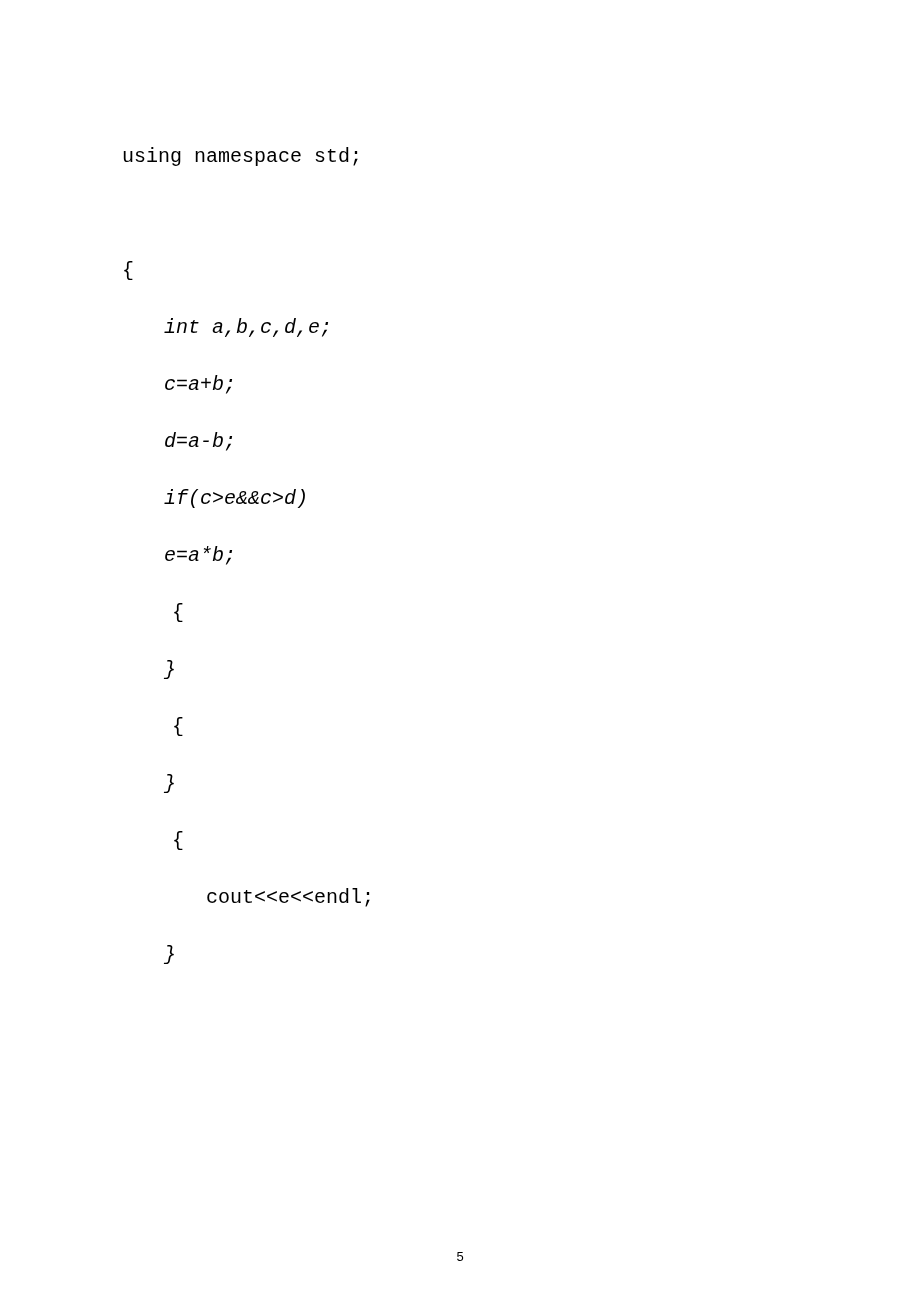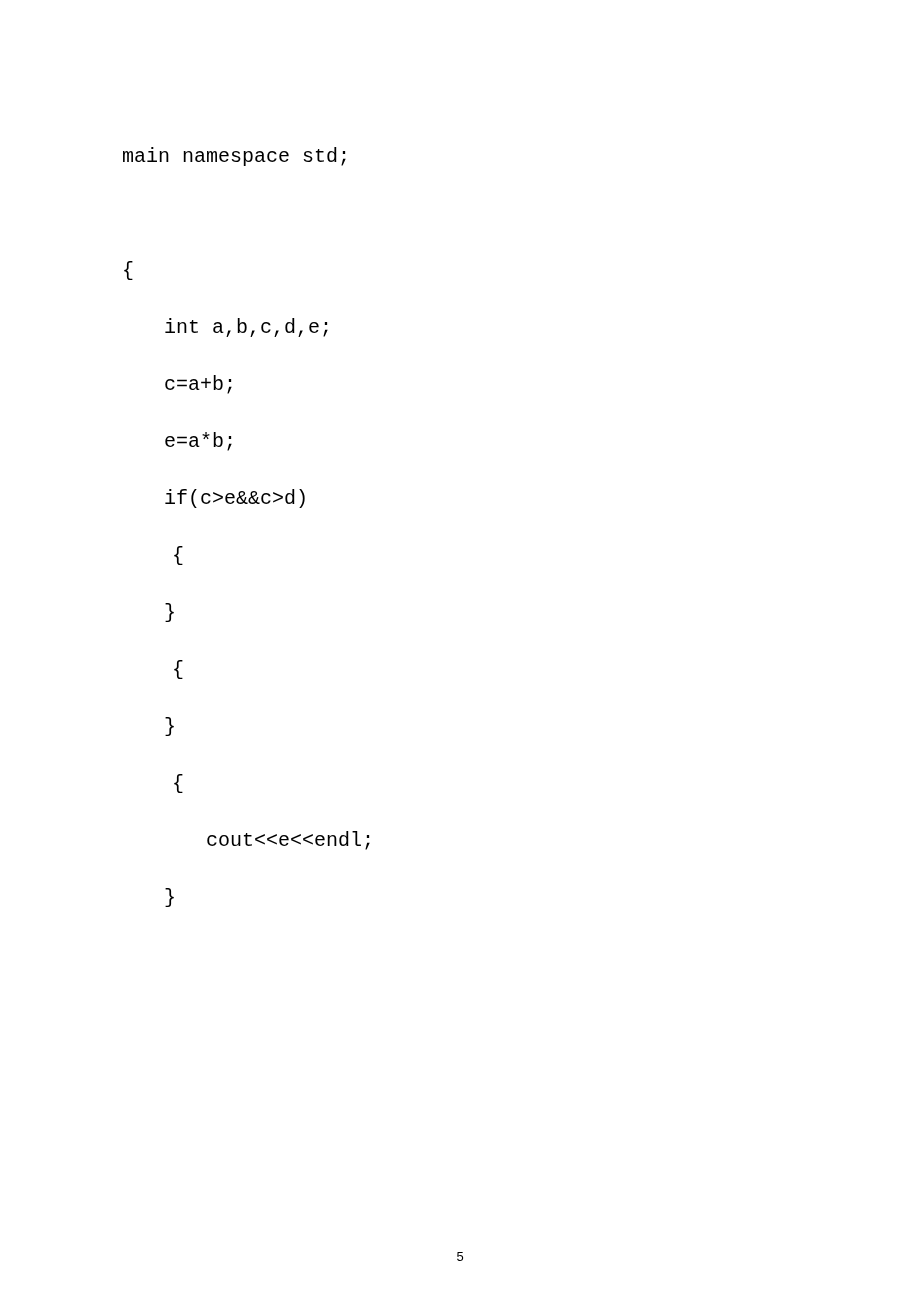--- a/index.html
+++ b/index.html
@@ -24,20 +24,21 @@
     .line {
       height: 57px;
       line-height: 57px;
       white-space: pre;
     }
     .blank {
       height: 57px;
     }
     .indent1 {
       padding-left: 42px;
+      font-style: italic;
     }
     .indent1b {
       padding-left: 50px;
     }
     .indent2 {
       padding-left: 84px;
     }
     .page-number {
       position: absolute;
       bottom: 38px;
@@ -46,27 +47,28 @@
       text-align: center;
       font-family: Arial, sans-serif;
       font-size: 13px;
       color: #000000;
     }
   </style>
 </head>
 <body>
 
 <div class="content">
-  <div class="line">main namespace std;</div>
+  <div class="line">using namespace std;</div>
   <div class="blank"></div>
   <div class="line">{</div>
   <div class="line indent1">int a,b,c,d,e;</div>
   <div class="line indent1">c=a+b;</div>
+  <div class="line indent1">d=a-b;</div>
+  <div class="line indent1">if(c&gt;e&amp;&amp;c&gt;d)</div>
   <div class="line indent1">e=a*b;</div>
-  <div class="line indent1">if(c&gt;e&amp;&amp;c&gt;d)</div>
   <div class="line indent1b">{</div>
   <div class="line indent1">}</div>
   <div class="line indent1b">{</div>
   <div class="line indent1">}</div>
   <div class="line indent1b">{</div>
   <div class="line indent2">cout&lt;&lt;e&lt;&lt;endl;</div>
   <div class="line indent1">}</div>
 </div>
 
 <div class="page-number">5</div>

